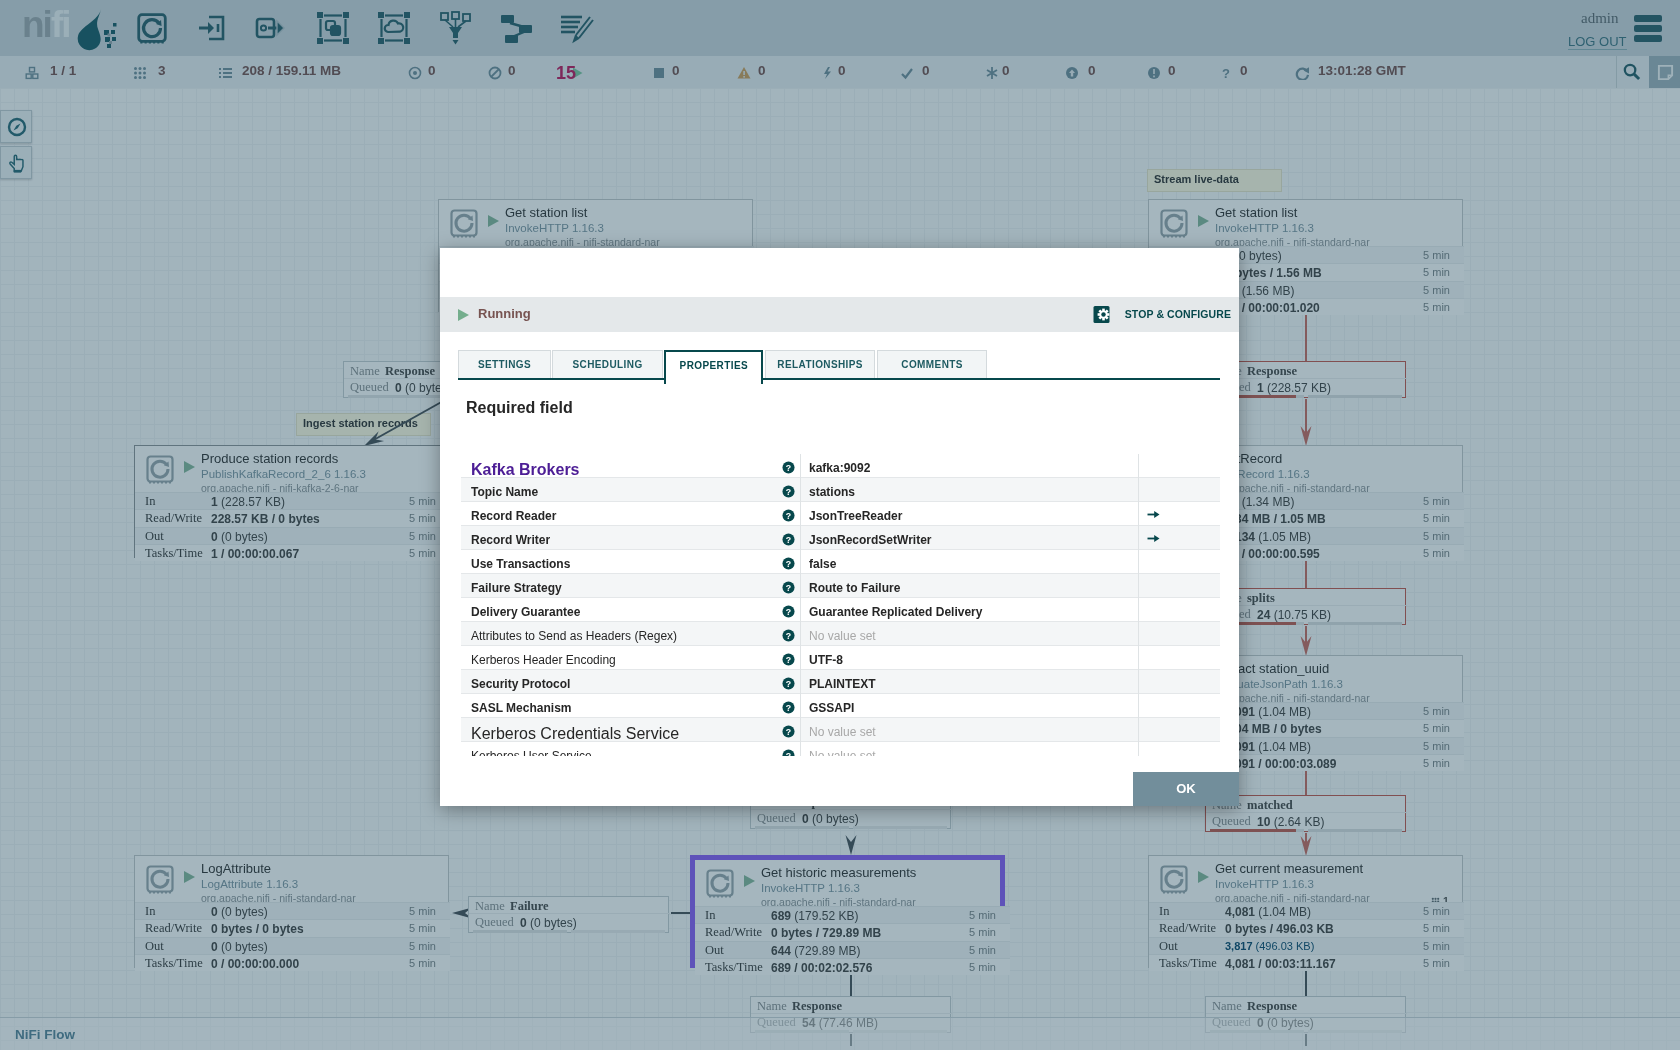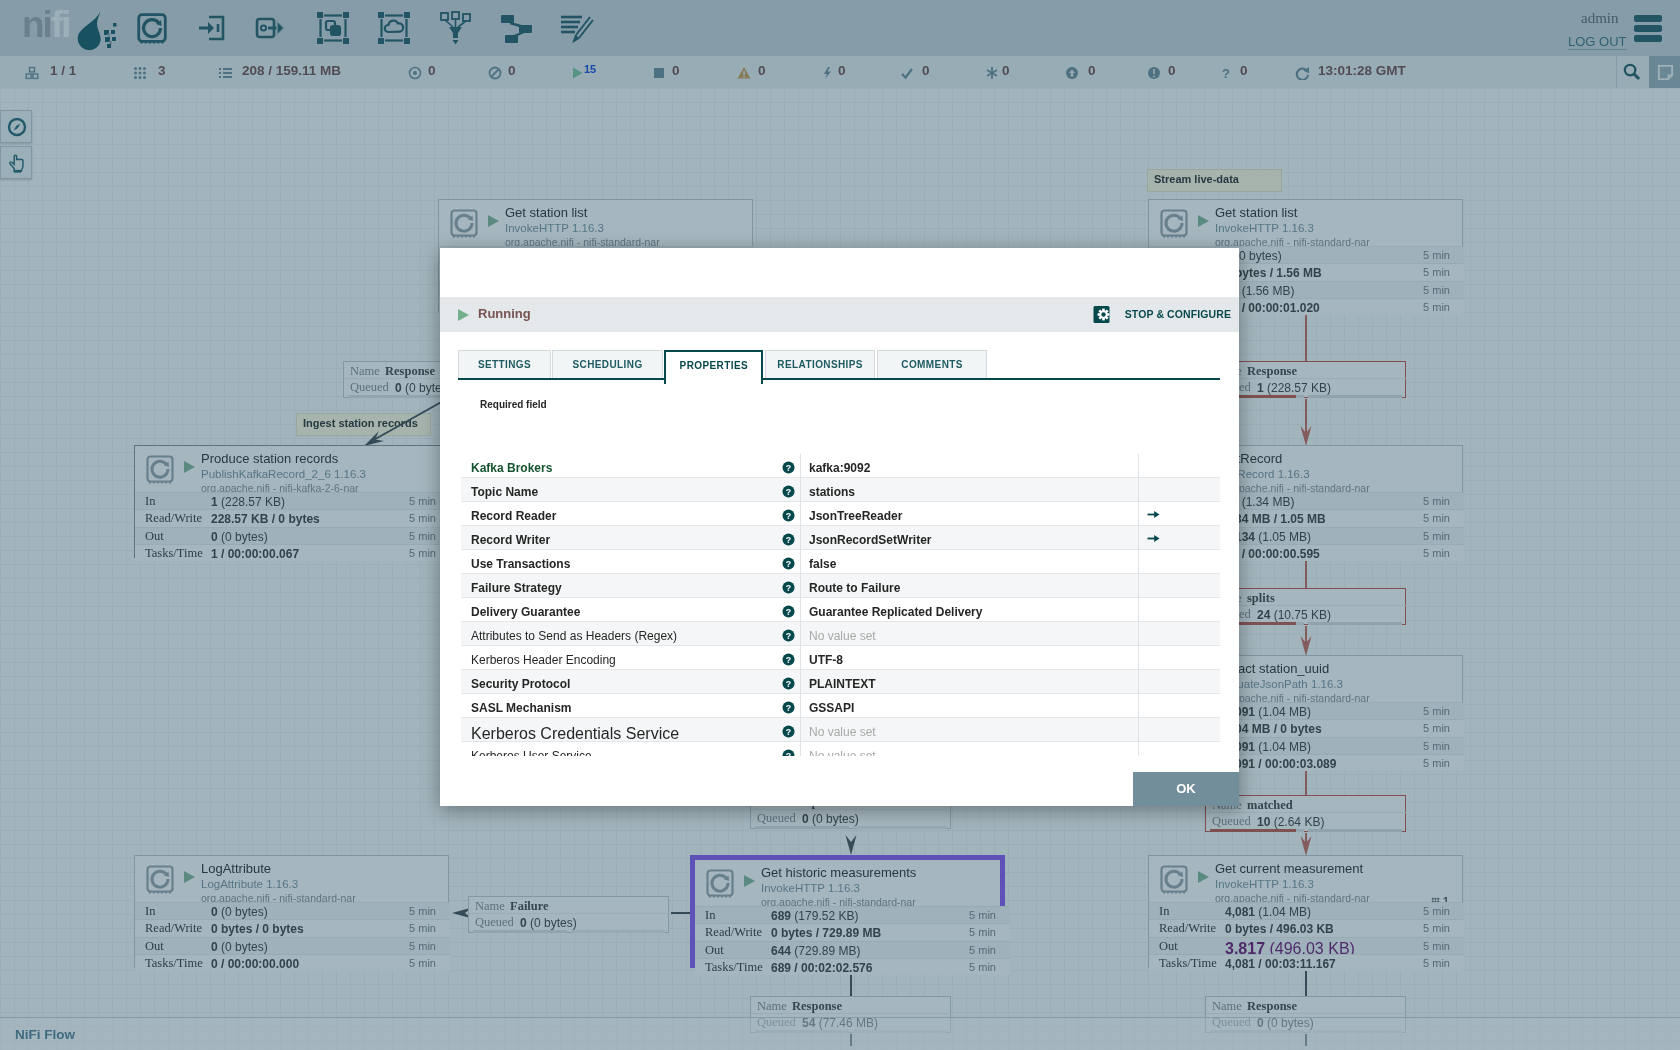--- a/index.html
+++ b/index.html
@@ -153,21 +153,21 @@
       </svg></div>
     <span style="position:absolute;left:428px;top:7px;font-size:13.5px;font-weight:bold;color:#775351">0</span>
     <div style="position:absolute;left:488px;top:8px"><svg width="14" height="14" viewBox="0 0 14 14" style="vertical-align:-2px">
         <circle cx="7" cy="7" r="5.5" fill="none" stroke="#728e9b" stroke-width="1.8"></circle>
         <line x1="3" y1="11" x2="11" y2="3" stroke="#728e9b" stroke-width="1.8"></line>
       </svg></div>
     <span style="position:absolute;left:508px;top:7px;font-size:13.5px;font-weight:bold;color:#775351">0</span>
     <div style="position:absolute;left:570px;top:8px"><svg width="14" height="14" viewBox="0 0 14 14" style="vertical-align:-2px">
         <path d="M3 1.5 L12.5 7 L3 12.5 Z" fill="#7dc7a0"></path>
       </svg></div>
-    <span style="position:absolute;left:584px;top:7px;font-size:11px;font-weight:bold;color:#1d4ed8">15</span>
+    <span style="position:absolute;left:556px;top:7px;font-size:18px;font-weight:bold;color:#be185d">15</span>
     <div style="position:absolute;left:652px;top:8px"><svg width="14" height="14" viewBox="0 0 14 14" style="vertical-align:-2px">
         <rect x="2" y="2" width="10" height="10" fill="#728e9b"></rect>
       </svg></div>
     <span style="position:absolute;left:672px;top:7px;font-size:13.5px;font-weight:bold;color:#775351">0</span>
     <div style="position:absolute;left:737px;top:8px"><svg width="14" height="14" viewBox="0 0 14 14" style="vertical-align:-2px">
         <path d="M7 1 L13.5 12.5 H0.5 Z" fill="#cf9f5d"></path>
         <rect x="6.3" y="5" width="1.6" height="4" fill="#e6ebee"></rect>
         <rect x="6.3" y="10" width="1.6" height="1.6" fill="#e6ebee"></rect>
       </svg></div>
     <span style="position:absolute;left:758px;top:7px;font-size:13.5px;font-weight:bold;color:#775351">0</span>
@@ -505,21 +505,21 @@
 <span style="position:absolute;left:76px;top:2px;font-size:12px;color:#444"><b>4,081</b> (1.04 MB)</span>
 <span style="position:absolute;right:14px;top:2px;font-size:11px;color:#7b8488">5 min</span>
     </div>
     <div style="position:absolute;left:0;top:63.25px;width:315px;height:17.25px;background:#fdfdfd;border-top:1px solid #e8ecee">
 <span style="position:absolute;left:10px;top:1px;font-family:'Liberation Serif',serif;font-size:12.5px;color:#3a3a3a">Read/Write</span>
 <span style="position:absolute;left:76px;top:2px;font-size:12px;color:#444"><b>0 bytes / 496.03 KB</b></span>
 <span style="position:absolute;right:14px;top:2px;font-size:11px;color:#7b8488">5 min</span>
     </div>
     <div style="position:absolute;left:0;top:80.5px;width:315px;height:17.25px;background:#f4f6f7;border-top:1px solid #e8ecee">
 <span style="position:absolute;left:10px;top:1px;font-family:'Liberation Serif',serif;font-size:12.5px;color:#3a3a3a">Out</span>
-<span style="position:absolute;left:76px;top:2px;font-size:16px;color:#701a75"><b>3,817</b> (496.03 KB)</span>
+<span style="position:absolute;left:76px;top:2px;font-size:11px;color:#0c4a6e"><b>3,817</b> (496.03 KB)</span>
 <span style="position:absolute;right:14px;top:2px;font-size:11px;color:#7b8488">5 min</span>
     </div>
     <div style="position:absolute;left:0;top:97.75px;width:315px;height:17.25px;background:#fdfdfd;border-top:1px solid #e8ecee">
 <span style="position:absolute;left:10px;top:1px;font-family:'Liberation Serif',serif;font-size:12.5px;color:#3a3a3a">Tasks/Time</span>
 <span style="position:absolute;left:76px;top:2px;font-size:12px;color:#444"><b>4,081 / 00:03:11.167</b></span>
 <span style="position:absolute;right:14px;top:2px;font-size:11px;color:#7b8488">5 min</span>
     </div>
   </div>
 <div style="position:absolute;left:343px;top:361px;width:201px;height:37px;background:#fdfdfd;border:1px solid #c6cdd1">
 <div style="position:absolute;left:0;top:0;width:201px;height:16.5px;border-bottom:1px solid #eceeef">
@@ -639,24 +639,24 @@
             <line x1="4.6" y1="9.5" x2="16.4" y2="9.5"></line>
             <line x1="6.3" y1="5.3" x2="14.7" y2="13.7"></line>
             <line x1="14.7" y1="5.3" x2="6.3" y2="13.7"></line>
           </g>
         </g>
         <circle cx="10.5" cy="9.5" r="2.2" fill="#07484c"></circle>
       </svg>
 
 <span style="position:absolute;right:8px;top:11px;font-size:10.5px;font-weight:bold;color:#07484c;letter-spacing:0.1px">STOP &amp; CONFIGURE</span>
     </div>
-<span style="position:absolute;left:40px;top:151px;font-size:10px;font-weight:bold;color:#262626">Required field</span>
+<span style="position:absolute;left:26px;top:151px;font-size:16px;font-weight:bold;color:#262626">Required field</span>
 <div style="position:absolute;left:21px;top:176px;width:759px;height:332px;overflow:hidden">
 <div style="position:absolute;left:0;top:30px;width:759px;height:24px;background:#ffffff;border-bottom:1px solid #e4e7e9">
-<span style="position:absolute;left:10px;top:7px;font-size:12px;font-weight:bold;color:#14532d">Kafka Brokers</span>
+<span style="position:absolute;left:10px;top:7px;font-size:16px;font-weight:bold;color:#4c1d95">Kafka Brokers</span>
 <svg style="position:absolute;left:321px;top:7px" width="13" height="13" viewBox="0 0 14 14">
           <circle cx="7" cy="7" r="6.5" fill="#07484c"></circle>
           <text x="7" y="10.4" text-anchor="middle" font-size="9.5" font-weight="bold" fill="#fff" font-family="Liberation Sans">?</text>
         </svg>
 <div style="position:absolute;left:339px;top:0;width:1px;height:24px;background:#dfe3e5"></div>
 <div style="position:absolute;left:677px;top:0;width:1px;height:24px;background:#dfe3e5"></div>
 <span style="position:absolute;left:348px;top:7px;font-size:12px;font-weight:bold;color:#262626">kafka:9092</span>
 </div>
       <div style="position:absolute;left:0;top:54px;width:759px;height:24px;background:#f4f6f7;border-bottom:1px solid #e4e7e9">
 <span style="position:absolute;left:10px;top:7px;font-size:12px;font-weight:bold;color:#262626">Topic Name</span>

